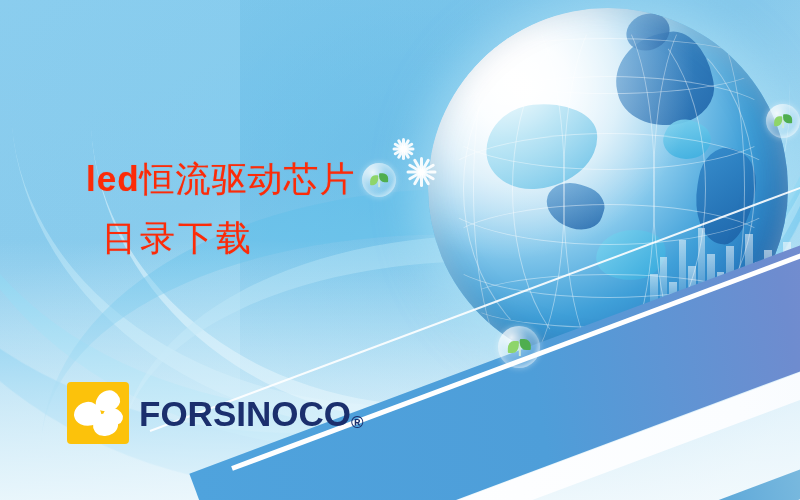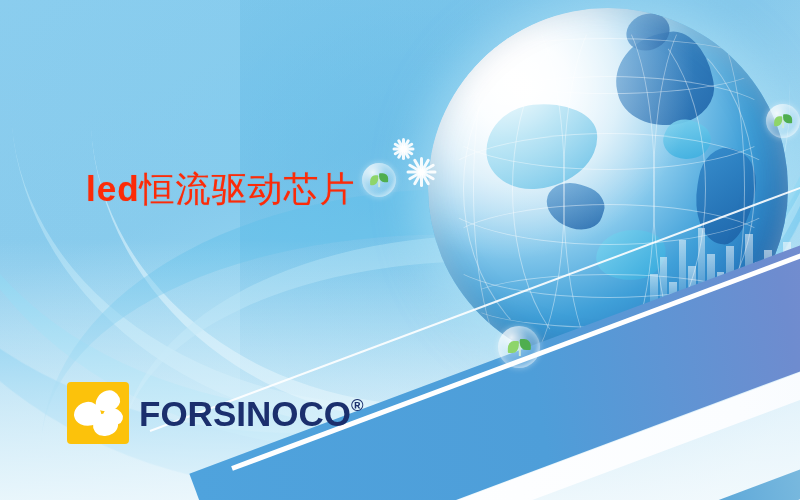--- a/index.html
+++ b/index.html
@@ -216,21 +216,21 @@
   }
   .band-thin {
     left: 150px; top: 430px; width: 800px; height: 2px;
     background: rgba(255,255,255,0.9);
     transform: rotate(-20.5deg);
   }
 
   
   .headline {
     position: absolute;
-    left: 86px; top: 168px;
+    left: 86px; top: 158px;
     color: #fc2b08;
     line-height: 1.18;
     white-space: nowrap;
     text-shadow: 0 0 1px rgba(252,43,8,0.4);
   }
   .headline .line1 { font-size: 35px; letter-spacing: 1px; }
   .headline .line1 .latin {
     font-family: "Liberation Sans", sans-serif;
     font-weight: 700;
   }
@@ -291,21 +291,21 @@
   }
   .logo-text { display: flex; flex-direction: column; }
   .brand {
     font-family: "Liberation Sans", sans-serif;
     font-weight: 700;
     font-size: 35px;
     letter-spacing: 0px;
     color: #1b2f6d;
     line-height: 1;
     display: flex;
-    align-items: flex-start;
+    align-items: flex-end;
   }
   .brand .reg { font-size: 17px; line-height: 1; margin-top: 1px; }
   .tagline {
     font-family: "Liberation Sans", sans-serif;
     font-size: 17px;
     color: #131a33;
     margin-top: 4px;
     letter-spacing: 0.1px;
   }
 </style>
@@ -429,20 +429,21 @@
         <div class="sprout" style="width: 19.72px; height: 17.68px;">
           <span class="stem" style="left: 48%; top: 30%; height: 10.2px;"></span>
           <span class="leaf-a" style="width: 8.16px; height: 10.2px; left: 6%; top: 18%;"></span>
           <span class="leaf-b" style="width: 8.84px; height: 8.84px; left: 52%; top: 10%;"></span>
         </div>
       </div>
     </div>
 
   <div class="headline">
     <div class="line1"><span class="latin">led</span><span class="cjk">恒流驱动芯片</span></div>
+    <div class="line2">目录下载</div>
   </div>
 
   <div class="logo">
     <div class="logo-mark">
       <span class="petal p-top"></span>
       <span class="petal p-right"></span>
       <span class="petal p-bottom"></span>
       <span class="petal p-left"></span>
     </div>
     <div class="logo-text">

